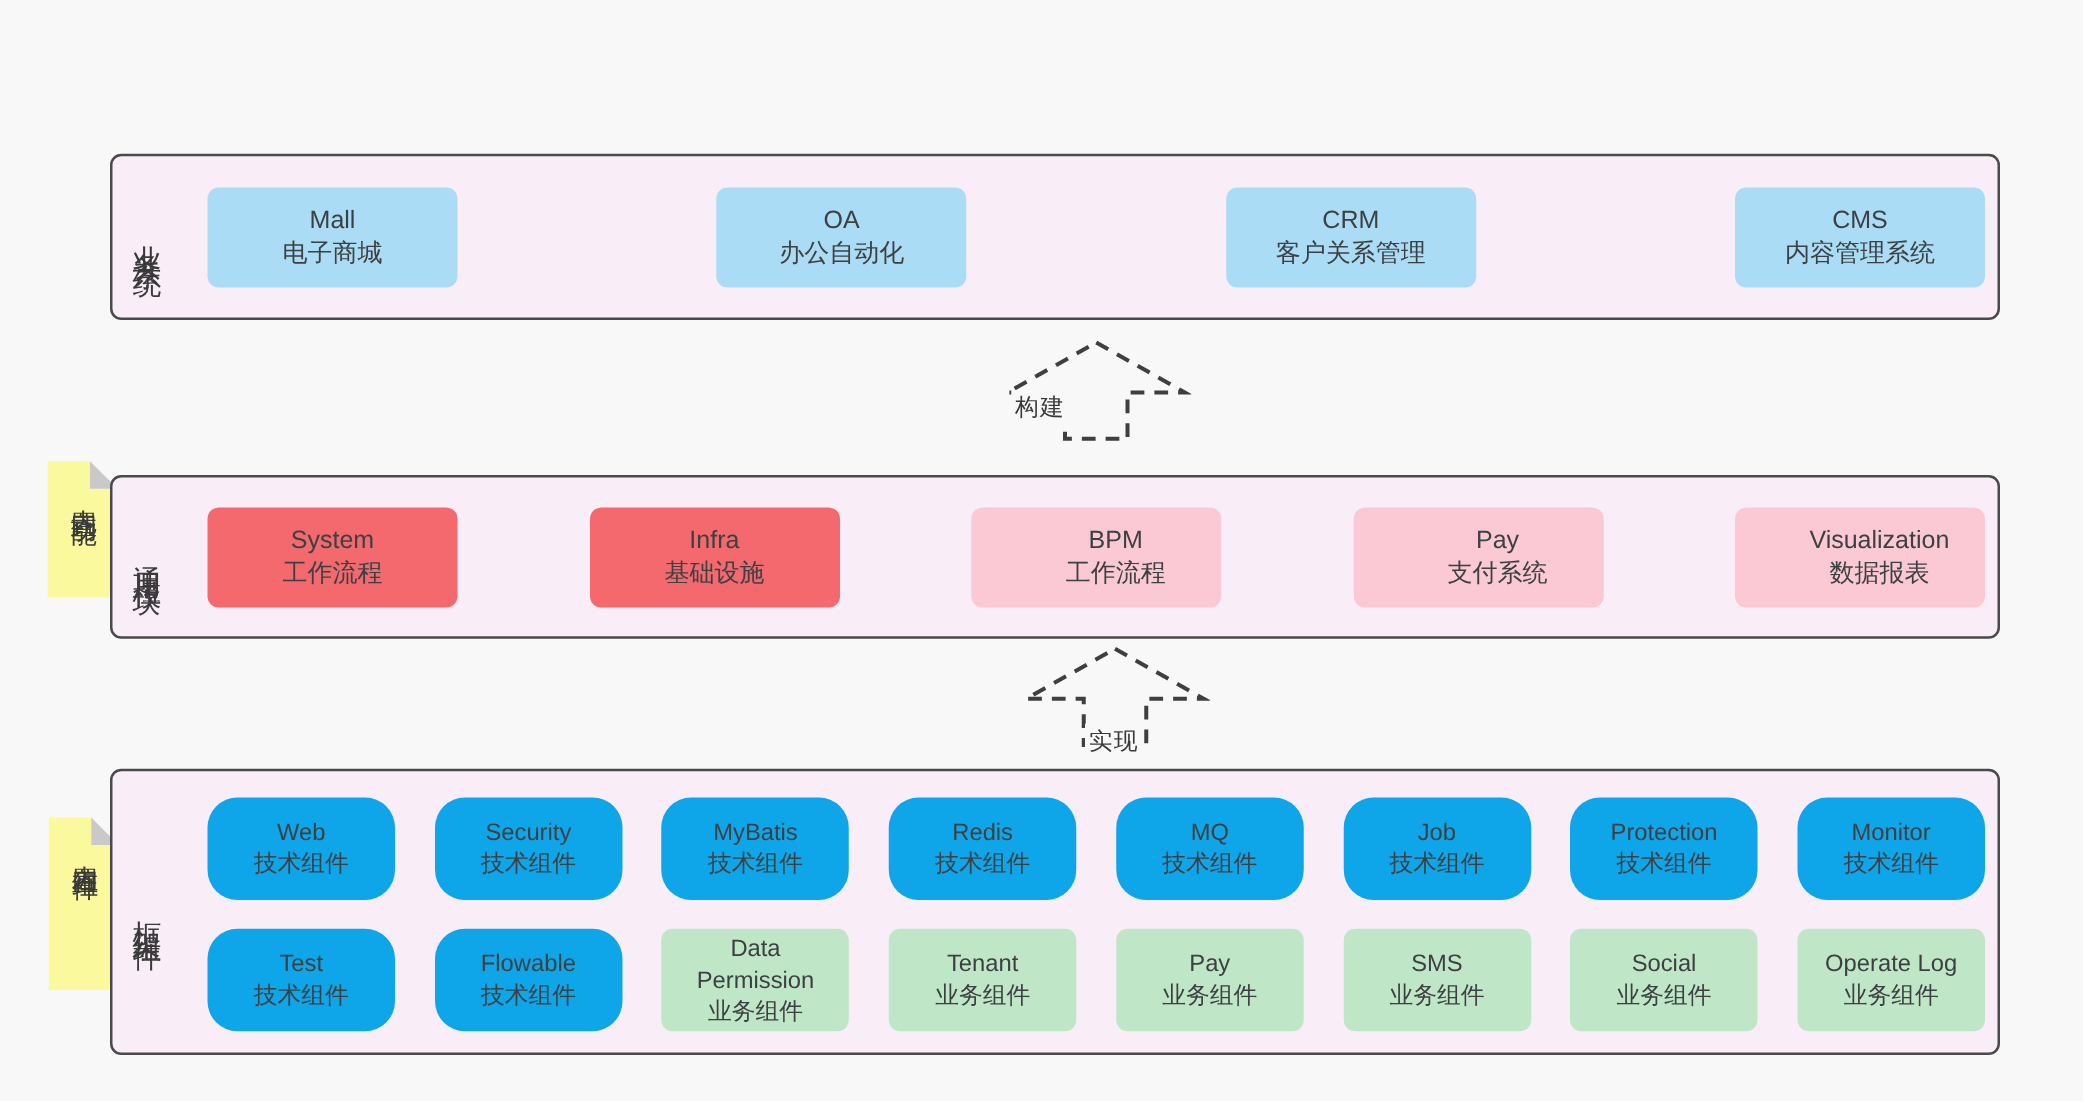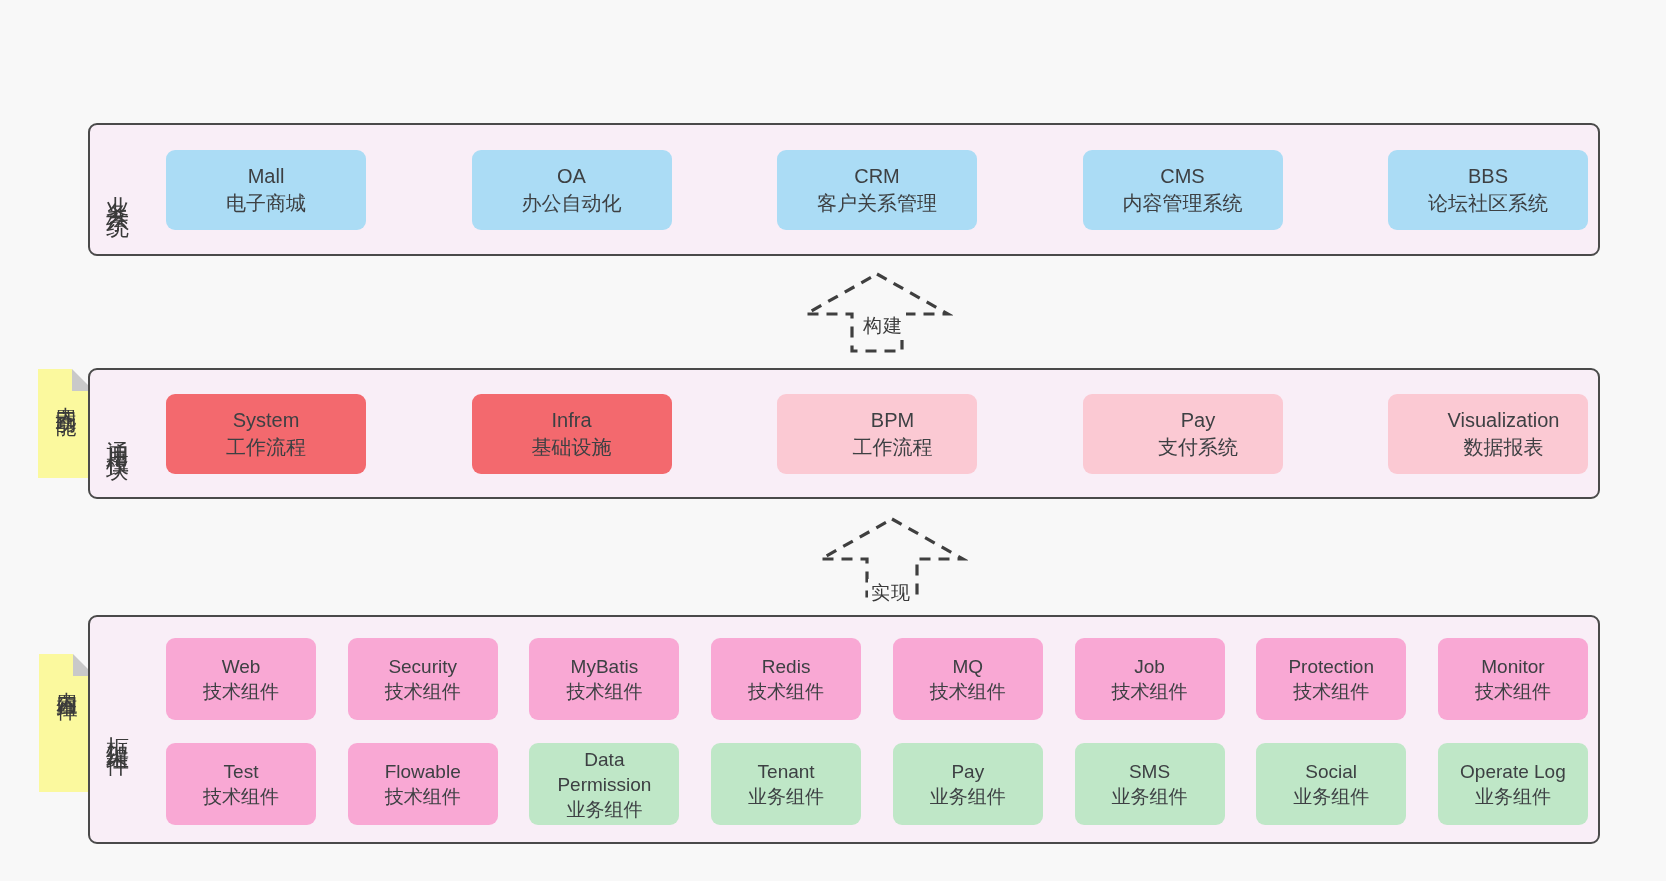--- a/index.html
+++ b/index.html
@@ -22,21 +22,21 @@
     position: absolute;
     left: 88px;
     width: 1512px;
     background: #f9eef7;
     border: 2px solid #4a4a4a;
     border-radius: 9px;
     box-sizing: border-box;
     z-index: 2;
   }
   #layer-business   { top: 123px; height: 133px; }
-  #layer-modules    { top: 368px; height: 131px; }
+  #layer-modules    { top: 380px; height: 131px; }
   #layer-components { top: 615px; height: 229px; }
 
   .layer-label {
     position: absolute;
     left: 13px;
     top: 50%;
     transform: translateY(-50%);
     writing-mode: vertical-lr;
     text-orientation: upright;
     font-size: 23px;
@@ -76,40 +76,40 @@
   .box.small {
     width: 150px;
     height: 82px;
     font-size: 19px;
     line-height: 25px;
     padding: 0 12px;
   }
   .box.blue       { background: #abdcf5; }
   .box.red        { background: #f3696e; }
   .box.pink       { background: #fbc9d3; padding-left: 31px; }
-  .box.green      { background: #f9a8d4; }
+  .box.green      { background: #0ea5e9; border-radius: 24px; }
   .box.lightgreen { background: #bfe7c7; }
 
   
   .arrow-svg {
     position: absolute;
     z-index: 1;
   }
   #arrow-build     { left: 802px; top: 270px; }
   #arrow-implement { left: 817px; top: 515px; }
   .arrow-label {
     position: absolute;
     z-index: 3;
     background: #f8f8f8;
     font-size: 19px;
     color: #3a3a3a;
     padding: 1px 3px;
     letter-spacing: 1px;
   }
-  #arrow-build-label     { left: 860px; top: 312px; }
+  #arrow-build-label     { left: 809px; top: 312px; }
   #arrow-implement-label { left: 868px; top: 579px; }
 
   
   .note {
     position: absolute;
     width: 56px;
     background: #fbf99e;
     z-index: 1;
   }
   #note-modules    { left: 38px; top: 369px; height: 109px; }
@@ -154,24 +154,20 @@
         <div>办公自动化</div>
       </div>
       <div class="box blue">
         <div>CRM</div>
         <div>客户关系管理</div>
       </div>
       <div class="box blue">
         <div>CMS</div>
         <div>内容管理系统</div>
       </div>
-      <div class="box blue">
-        <div>BBS</div>
-        <div>论坛社区系统</div>
-      </div>
     </div>
   </section>
 
   <svg class="arrow-svg" id="arrow-build" width="151" height="84" viewBox="0 0 151 84">
     <polygon points="75,4 146,44 100,44 100,81 50,81 50,44 4,44" fill="none" stroke="#3f3f3f" stroke-width="3.2" stroke-dasharray="11 8"></polygon>
   </svg>
   <div class="arrow-label" id="arrow-build-label">构建</div>
 
   <div class="note" id="note-modules">
     <div class="note-text">内置功能</div>

